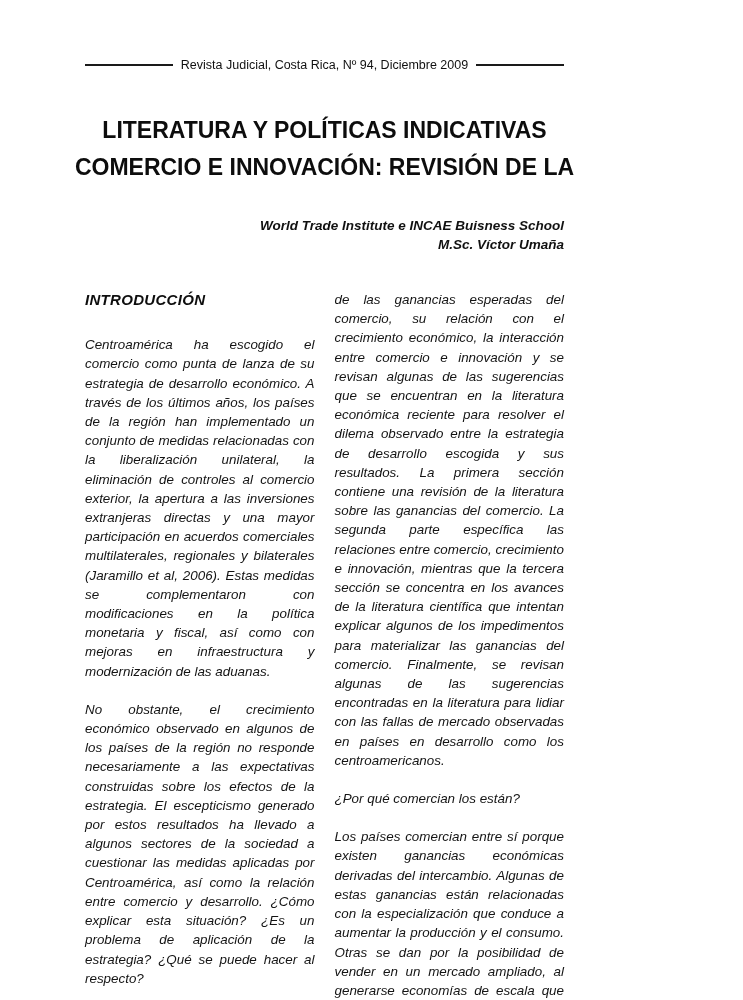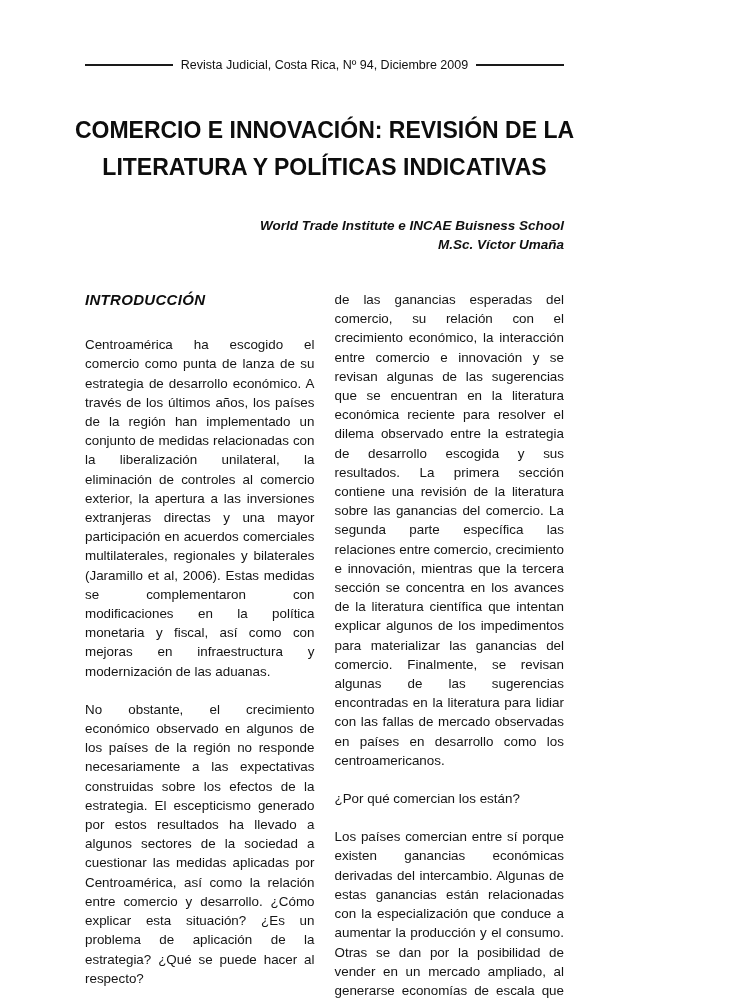--- a/index.html
+++ b/index.html
@@ -61,20 +61,21 @@
   .col {
     flex: 1;
     min-width: 0;
     font-size: 13.4px;
     line-height: 19.2px;
     text-align: justify;
     color: #141414;
   }
   .col p {
     margin: 0 0 19px 0;
+    font-style: italic;
   }
   .section-heading {
     font-size: 15px;
     font-weight: bold;
     font-style: italic;
     letter-spacing: 0.3px;
     margin: 0 0 26px 0;
     color: #0d0d0d;
     text-align: left;
   }
@@ -87,22 +88,22 @@
 
 <div class="page">
 
   <div class="journal-header">
     <span class="rule"></span>
     <span class="header-text">Revista Judicial, Costa Rica, Nº 94, Diciembre 2009</span>
     <span class="rule"></span>
   </div>
 
   <h1 class="title">
+    <span class="title-line">LITERATURA Y POLÍTICAS INDICATIVAS</span>
     <span class="title-line">COMERCIO E INNOVACIÓN: REVISIÓN DE LA</span>
-    <span class="title-line">LITERATURA Y POLÍTICAS INDICATIVAS</span>
   </h1>
 
   <div class="byline">
     <div>World Trade Institute e INCAE Buisness School</div>
     <div>M.Sc. Víctor Umaña</div>
   </div>
 
   <div class="columns">
 
     <div class="col">

